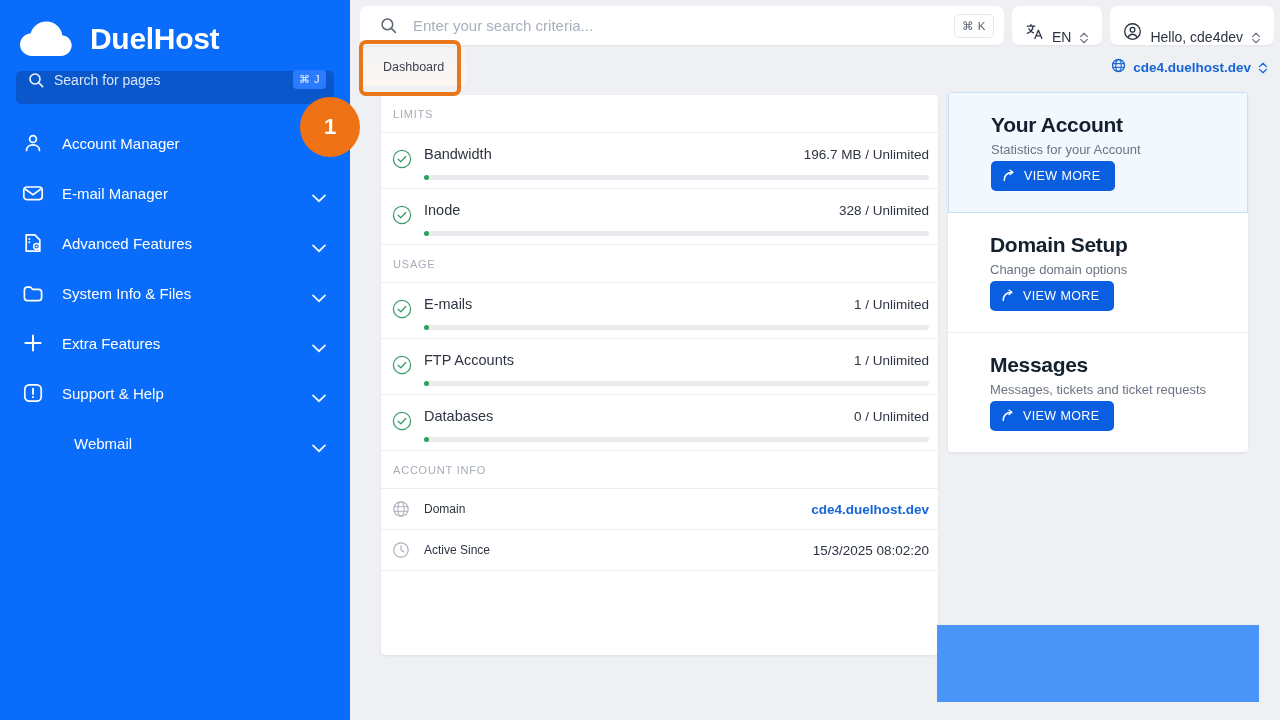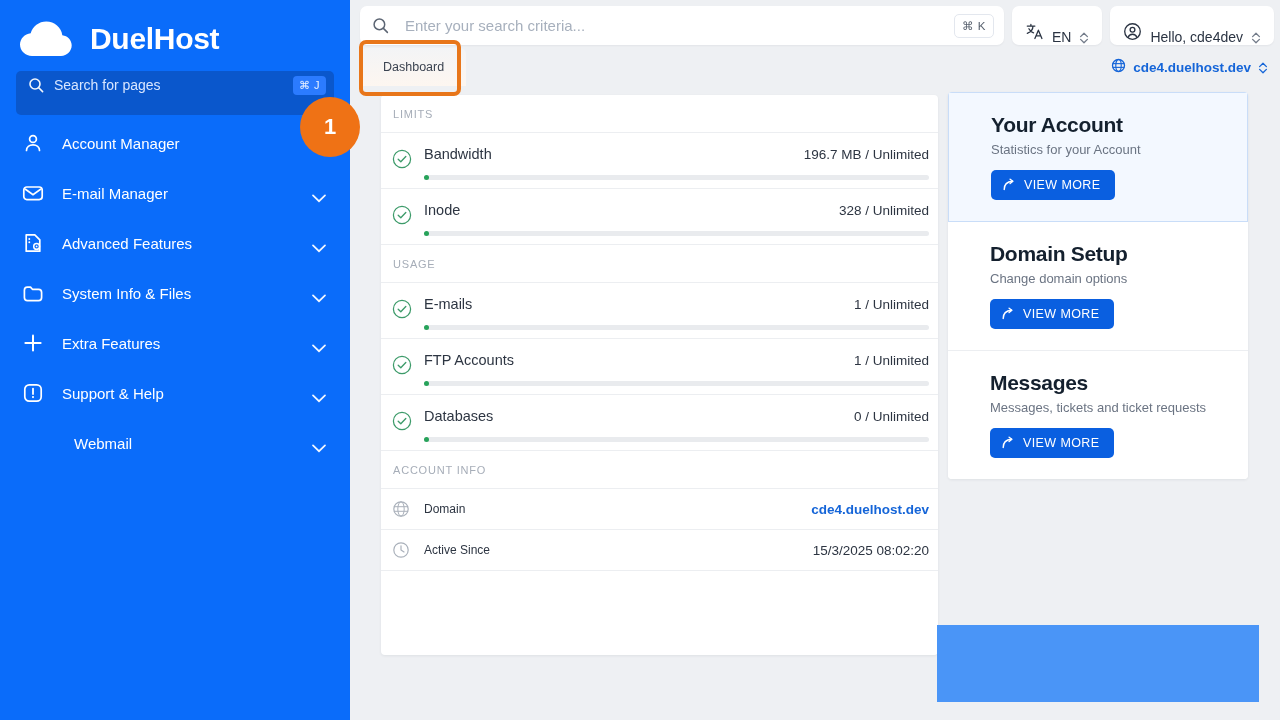--- a/index.html
+++ b/index.html
@@ -21,21 +21,21 @@
   .brand {
     display: flex; align-items: center; gap: 14px;
     padding: 16px 0 0 18px; height: 62px;
   }
   .cloud-icon { width: 58px; height: 38px; position: relative; flex: 0 0 auto; }
   .brand-name {
     color: #ffffff; font-size: 30px; font-weight: 600; letter-spacing: -0.3px;
   }
   .side-search {
     position: absolute; left: 16px; top: 71px;
-    width: 318px; height: 44px;
+    width: 318px; height: 33px;
     background: #0a57cc; border-radius: 5px;
     display: flex; align-items: center; padding: 0 8px 16px 12px;
   }
   .side-search .s-ico { width: 16px; height: 16px; flex: 0 0 auto; opacity: .95; }
   .side-search .s-txt {
     color: #d8e6ff; font-size: 14px; margin-left: 10px; flex: 1 1 auto;
   }
   .kbd-chip {
     background: #2b7bff; color: #eaf2ff; font-size: 11px;
     border-radius: 4px; padding: 3px 6px; letter-spacing: .5px;
@@ -55,21 +55,21 @@
 
   
   .topbar {
     position: absolute; left: 360px; top: 6px;
     width: 914px; height: 39px;
     display: flex; align-items: center; gap: 8px;
   }
   .searchbar {
     flex: 1 1 auto; height: 39px; background: #ffffff;
     border-radius: 7px; display: flex; align-items: center;
-    padding: 0 10px 0 12px; box-shadow: 0 1px 2px rgba(16,24,40,.05);
+    padding: 0 10px 0 20px; box-shadow: 0 1px 2px rgba(16,24,40,.05);
   }
   .searchbar .sb-ico { width: 17px; height: 17px; flex: 0 0 auto; }
   .sb-input {
     flex: 1 1 auto; border: 0; outline: 0; margin-left: 16px;
     font-family: "Liberation Sans", sans-serif; font-size: 15px; color: #1f2d3d;
     background: transparent;
   }
   .sb-input::placeholder { color: #a7b0bd; }
   .kbd-box {
     border: 1px solid #e3e7ee; border-radius: 5px; color: #58616e;
@@ -152,21 +152,21 @@
     overflow: hidden;
   }
   .card {
     padding: 20px 0 21px 42px; border-bottom: 1px solid #eceef1;
     background: #ffffff;
   }
   .card.active { background: #f3f8ff; border: 1px solid #c9ddf8; }
   .card-title { font-size: 21px; color: #14202e; font-weight: 700; letter-spacing: -.3px; }
   .card-sub { font-size: 13px; color: #6b7483; margin-top: 5px; }
   .view-btn {
-    margin-top: 13px; display: inline-flex; align-items: center; gap: 8px;
+    margin-top: 4px; display: inline-flex; align-items: center; gap: 8px;
     background: #0a5fe0; color: #ffffff; border: 0; border-radius: 5px;
     padding: 8px 14px 8px 11px; font-size: 12.5px; letter-spacing: .4px;
     font-family: "Liberation Sans", sans-serif; cursor: pointer;
   }
   .view-btn .v-ico { width: 14px; height: 14px; }
 
   .blue-block {
     position: absolute; left: 937px; top: 625px;
     width: 322px; height: 77px; background: #4a95f7;
   }

